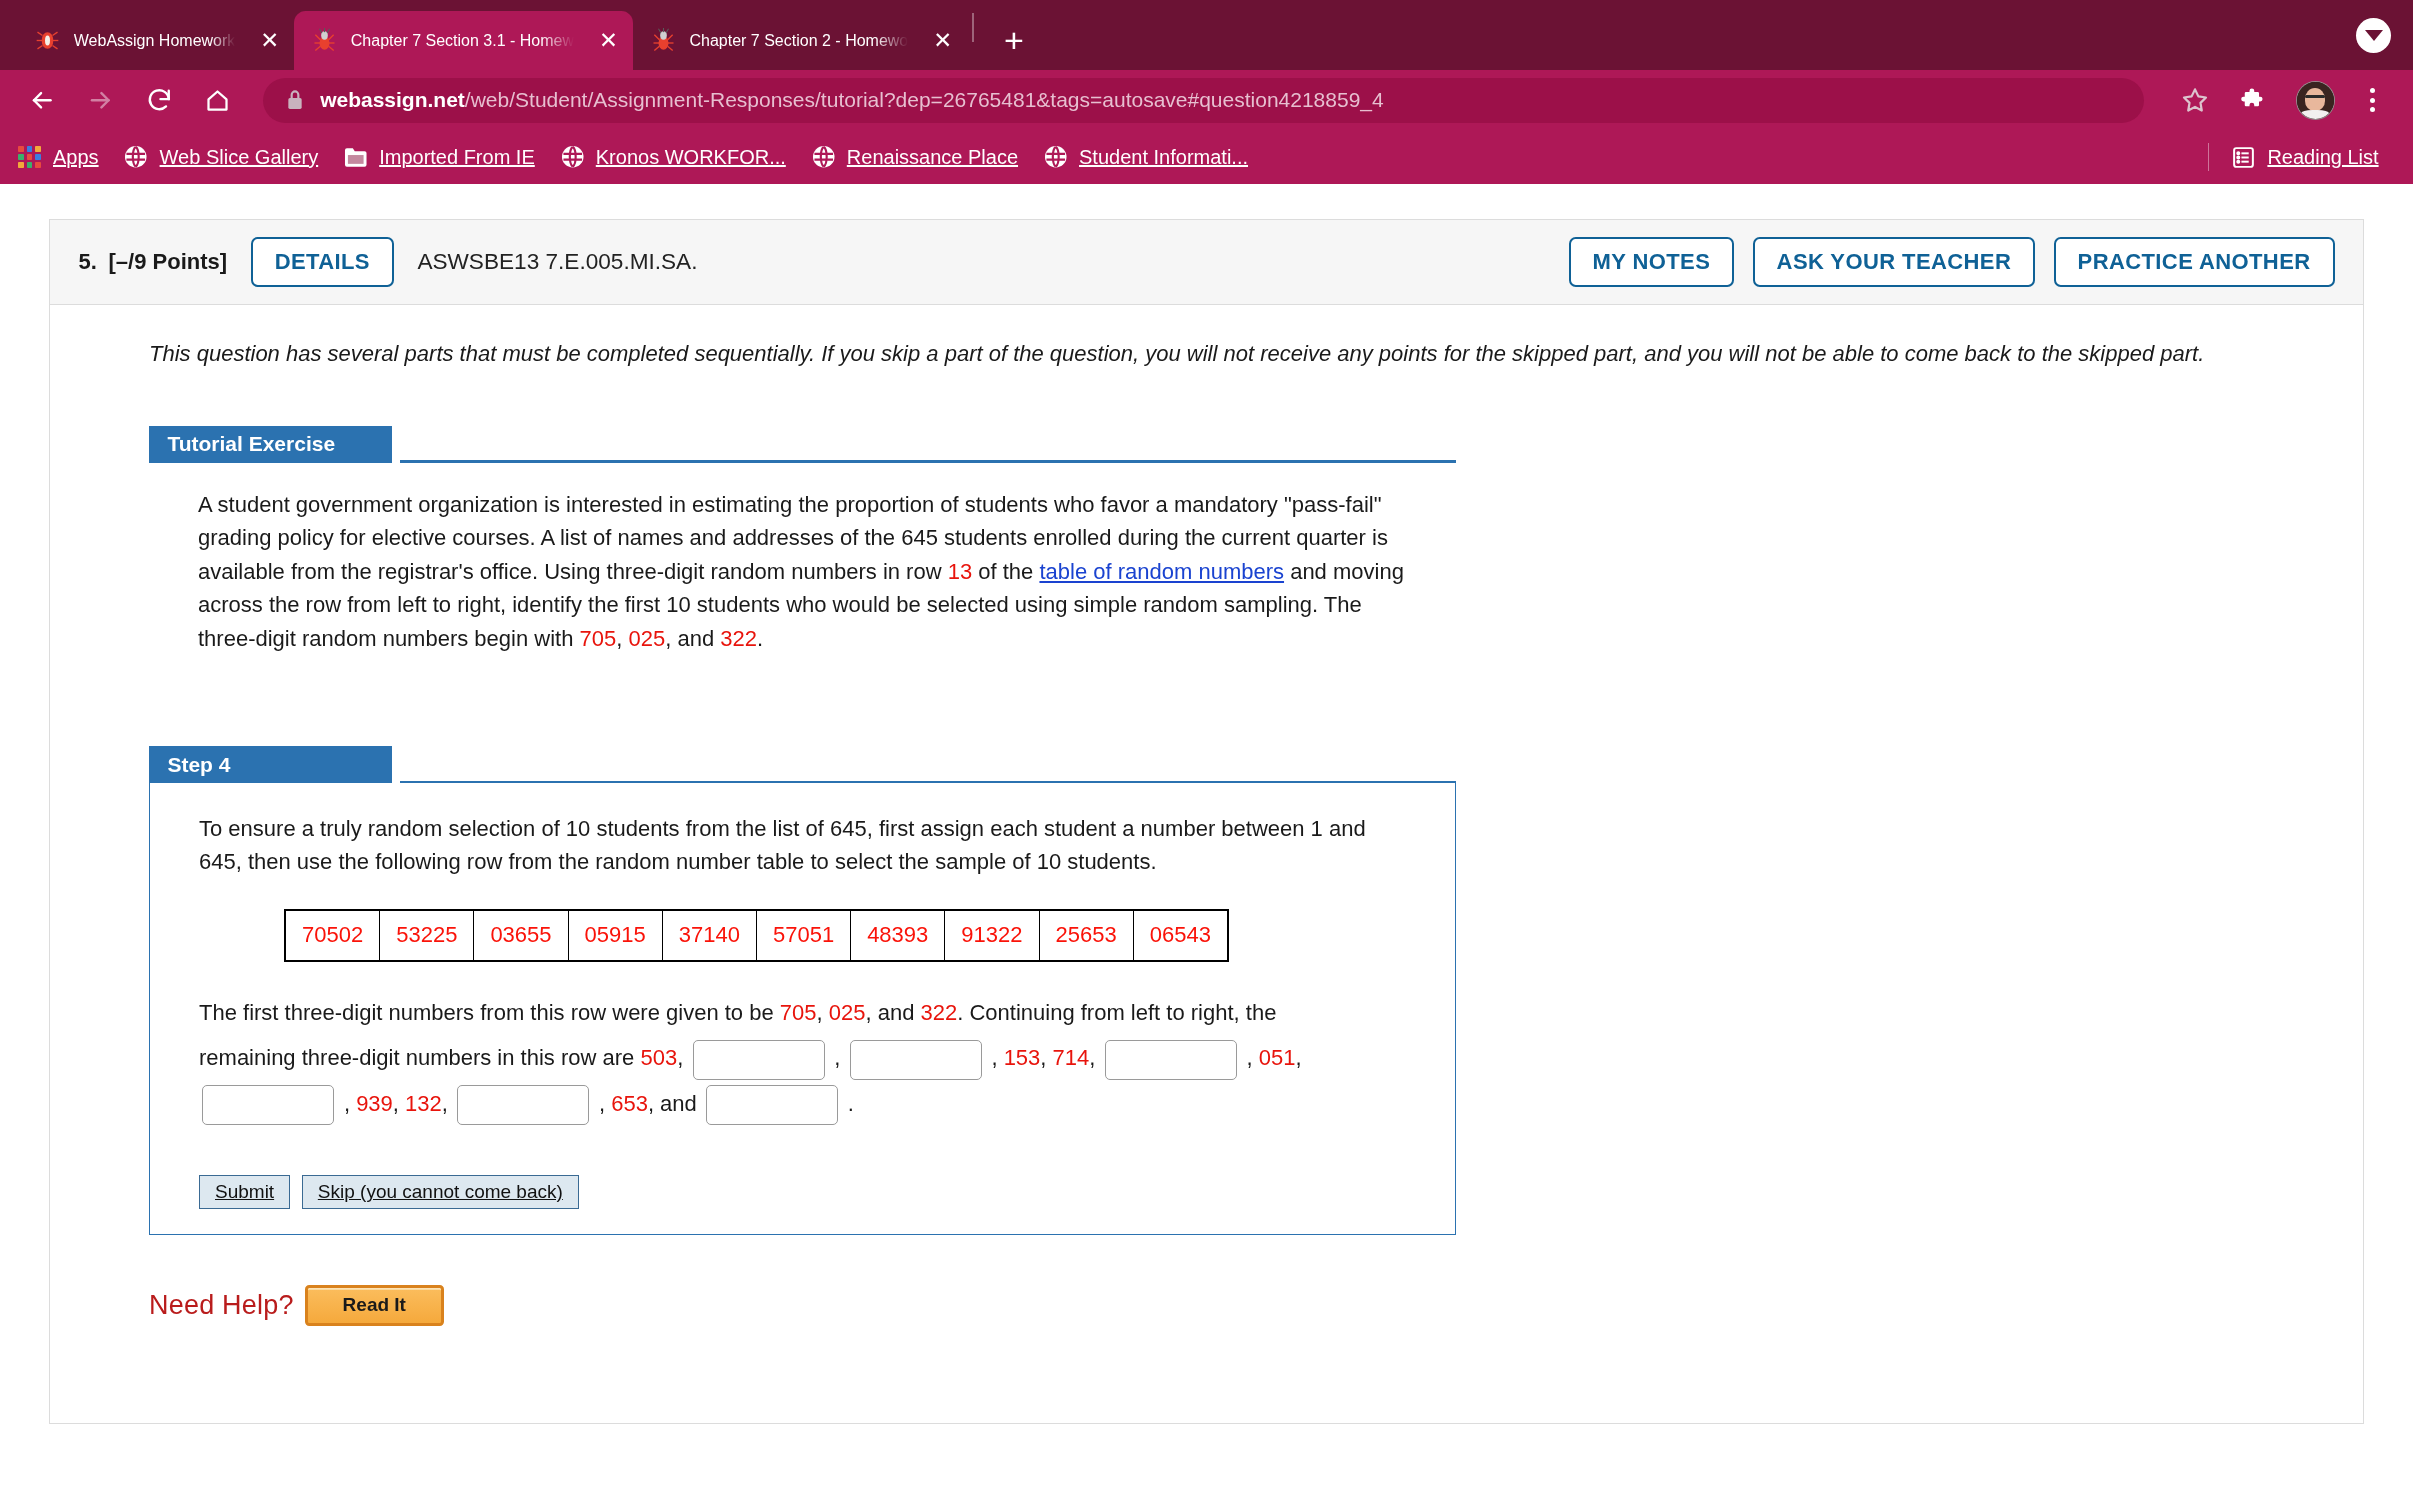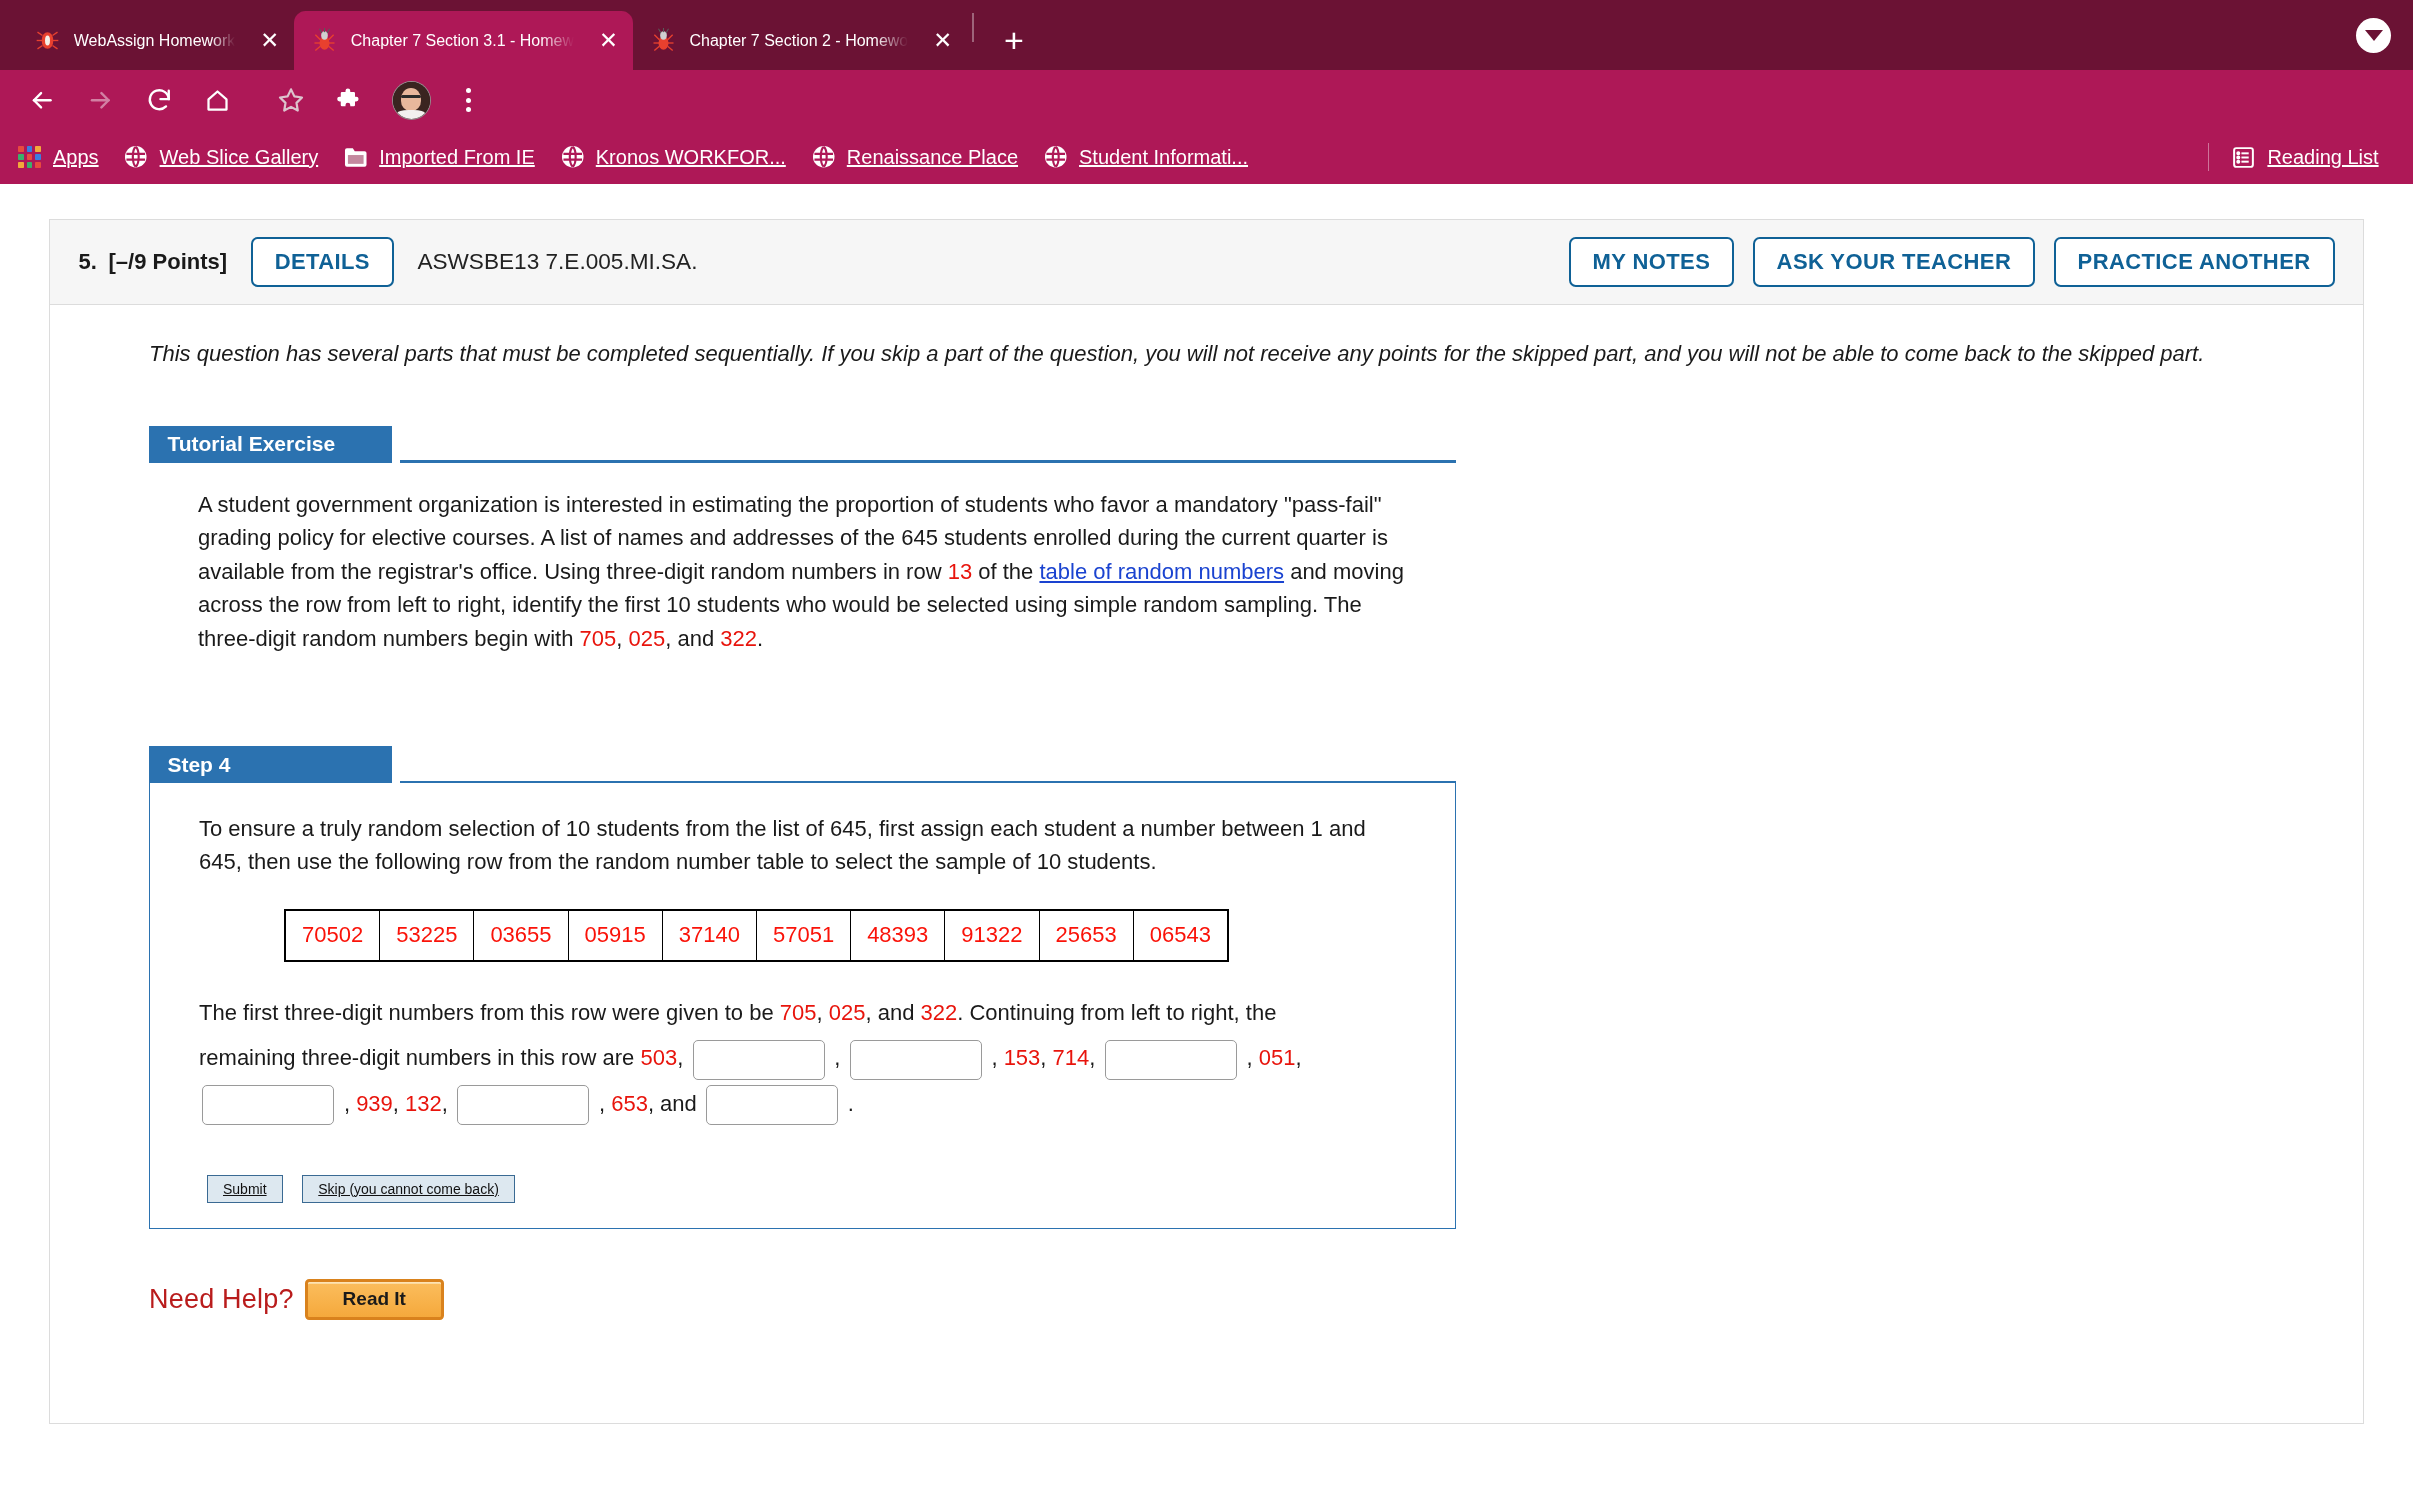--- a/index.html
+++ b/index.html
@@ -251,26 +251,25 @@
     margin: 0 3.4px;
     font-size: 20px;
     padding: 1.7px 6.7px;
     font-family: "Liberation Sans", sans-serif;
   }
 
   .actionrow { padding: 49px 0 0 49px; display:flex; gap: 11.7px; }
   .btn-submit {
     background: #dde8f0;
     border: 1.7px solid #3a6a93;
-    font-size: 14px;
+    font-size: 19px;
     color: #111;
     padding: 5px 15px;
     text-decoration: underline;
     font-family: "Liberation Sans", sans-serif;
-    margin-left: 8px;
   }
 
   .needhelp {
     display: flex; align-items: center;
     padding: 50px 0 0 99px;
   }
   .needhelp-label {
     color: #b91c1c;
     font-size: 27px;
     font-weight: normal;
@@ -388,20 +387,29 @@
           <path d="M20 11a8 8 0 1 0-2.3 6.2"></path>
           <path d="M20 4v7h-7"></path>
         </svg>
     </div>
     <div class="nav-btn">
       <svg width="27" height="27" viewBox="0 0 24 24" fill="none" stroke="#fff" stroke-width="2" stroke-linejoin="round">
           <path d="M4 11 L12 4 L20 11 V20 H4 Z"></path>
         </svg>
     </div>
 
+    <div class="omnibox">
+      <span class="lock">
+        <svg width="20" height="23.5" viewBox="0 0 24 28">
+            <rect x="4" y="12" width="16" height="13" rx="2" fill="#c9b3be"></rect>
+            <path d="M8 12V8a4 4 0 0 1 8 0v4" stroke="#c9b3be" stroke-width="2.6" fill="none"></path>
+          </svg>
+      </span>
+      <span class="url"><b>webassign.net</b><span>/web/Student/Assignment-Responses/tutorial?dep=26765481&amp;tags=autosave#question4218859_4</span></span>
+    </div>
 
     <div class="tb-right">
       <div class="tb-icon">
         <svg width="30" height="30" viewBox="0 0 24 24" fill="none" stroke="#dcc3cd" stroke-width="1.8" stroke-linejoin="round">
             <path d="M12 3.5l2.7 5.6 6.1.9-4.4 4.3 1 6.1-5.4-2.9-5.4 2.9 1-6.1L3.2 10l6.1-.9z"></path>
           </svg>
       </div>
       <div class="tb-icon">
         <svg width="28.5" height="28.5" viewBox="0 0 24 24" fill="#ffffff">
             <path d="M10 2a2 2 0 0 1 2 2v1h3a1 1 0 0 1 1 1v3h1a2 2 0 1 1 0 4h-1v3a1 1 0 0 1-1 1h-3v-1a2 2 0 1 0-4 0v1H5a1 1 0 0 1-1-1v-3H3a2 2 0 1 1 0-4h1V6a1 1 0 0 1 1-1h3V4a2 2 0 0 1 2-2z"></path>

